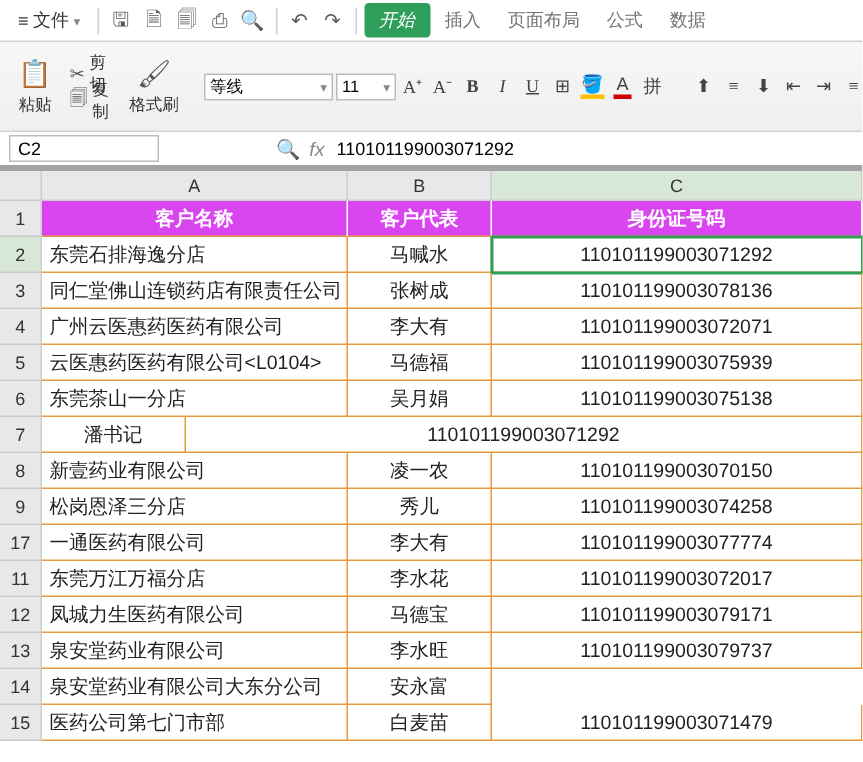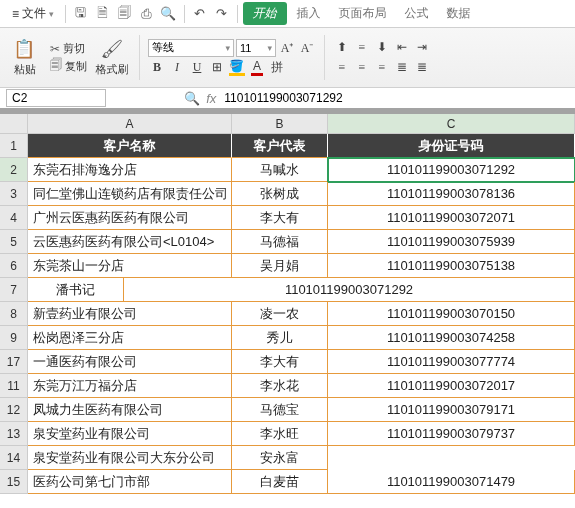--- a/index.html
+++ b/index.html
@@ -13,44 +13,44 @@
 .tab-item { padding: 3px 8px; color: #737373; font-size: 12px; }
 
 .ribbon { display: flex; align-items: stretch; height: 60px; background: linear-gradient(#f7f7f7,#efefef); border-bottom: 1px solid #d0d0d0; padding: 3px 6px; gap: 4px; }
 .ribbon-group { display: flex; align-items: center; gap: 2px; }
 .ribbon-vsep { width: 1px; background: #d8d8d8; margin: 4px 4px; }
 .big-btn { display: flex; flex-direction: column; align-items: center; justify-content: center; width: 38px; height: 52px; cursor: pointer; font-size: 11px; color: #333; gap: 2px; }
 .big-btn .ico { font-size: 18px; color: #555; }
 .small-row { display: flex; flex-direction: column; gap: 2px; justify-content: center; }
 .small-btn { display: flex; align-items: center; gap: 3px; padding: 1px 4px; font-size: 11px; color: #333; cursor: pointer; height: 16px; }
 .small-btn .ico { font-size: 12px; color: #555; }
-.font-box { display: flex; flex-direction: column; gap: 2px; justify-content: center; }
+.font-box { display: flex; gap: 2px; justify-content: center; }
 .font-row { display: flex; gap: 2px; align-items: center; }
 .combo { border: 1px solid #bbb; background: #fff; height: 18px; font-size: 11px; padding: 0 3px; display: flex; align-items: center; justify-content: space-between; }
 .combo .dd { color: #888; font-size: 9px; margin-left: 3px; }
 .sq { width: 18px; height: 18px; border: 1px solid transparent; display: flex; align-items: center; justify-content: center; font-size: 12px; color: #444; cursor: pointer; font-family: "Times New Roman", serif; }
 
-.formula-bar { display: flex; align-items: center; height: 26px; border-bottom: 6px solid #a3a3a3; padding: 0 6px; gap: 8px; }
+.formula-bar { display: flex; align-items: center; height: 26px; border-bottom: 4px solid #a3a3a3; padding: 0 6px; gap: 8px; }
 .name-box { border: 1px solid #bbb; width: 100px; height: 18px; font-size: 12px; padding: 0 5px; display: flex; align-items: center; background: #fff; }
 .fb-right { display: flex; align-items: center; gap: 6px; flex: 1; margin-left: 70px; }
 .fb-ico { color: #888; font-size: 13px; }
 .fb-input { flex: 1; font-size: 12px; border: none; outline: none; padding: 2px; }
 
 .sheet { display: flex; flex-direction: column; }
 .col-headers { display: flex; height: 20px; }
 .corner { width: 28px; background: #e8e8e8; border-right: 1px solid #ccc; border-bottom: 1px solid #ccc; }
 .ch { background: #e8e8e8; border-right: 1px solid #ccc; border-bottom: 1px solid #ccc; display: flex; align-items: center; justify-content: center; font-size: 12px; color: #333; }
 .ch.active { background: #d8e8d8; }
 .colA { width: 204px; } .colB { width: 96px; } .colC { flex: 1; min-width: 200px; }
 
 .row { display: flex; height: 24px; }
 .rh { width: 28px; background: #e8e8e8; border-right: 1px solid #ccc; border-bottom: 1px solid #ccc; display: flex; align-items: center; justify-content: center; font-size: 12px; color: #333; }
 .rh.active { background: #d8e8d8; }
 .cell { border-right: 1px solid #e69a3c; border-bottom: 1px solid #e69a3c; display: flex; align-items: center; padding: 0 5px; font-size: 13px; color: #222; overflow: hidden; white-space: nowrap; }
-.hdr-row .cell { background: #404040; color: #fff; font-weight: bold; justify-content: center; border-right: 1px solid #fff; border-bottom: 1px solid #e69a3c; }
+.hdr-row .cell { background: #d946ef; color: #fff; font-weight: bold; justify-content: center; border-right: 1px solid #fff; border-bottom: 1px solid #e69a3c; }
 .cell.center { justify-content: center; }
 .cell.selected { outline: 2px solid #2e9e5b; outline-offset: -1px; }
 #rows-container .row .cell:first-of-type { border-left: 1px solid #e69a3c; }
 </style>
 </head>
 <body>
 
 <div class="menubar">
   <div class="menu-btn">
     <span>≡</span>

